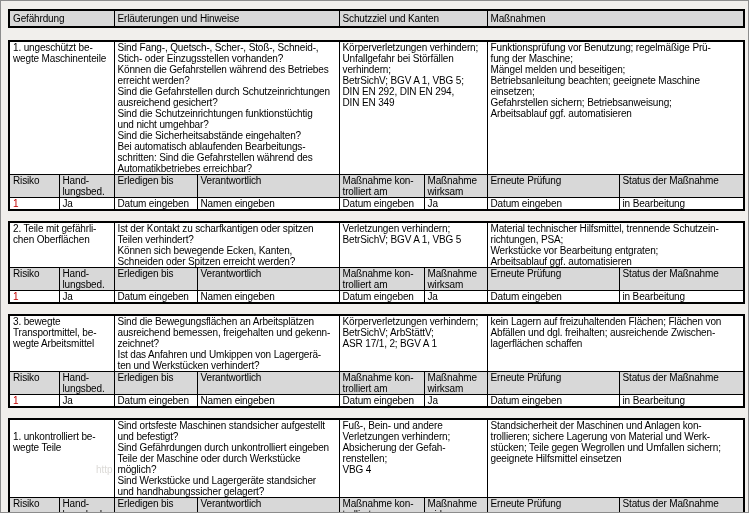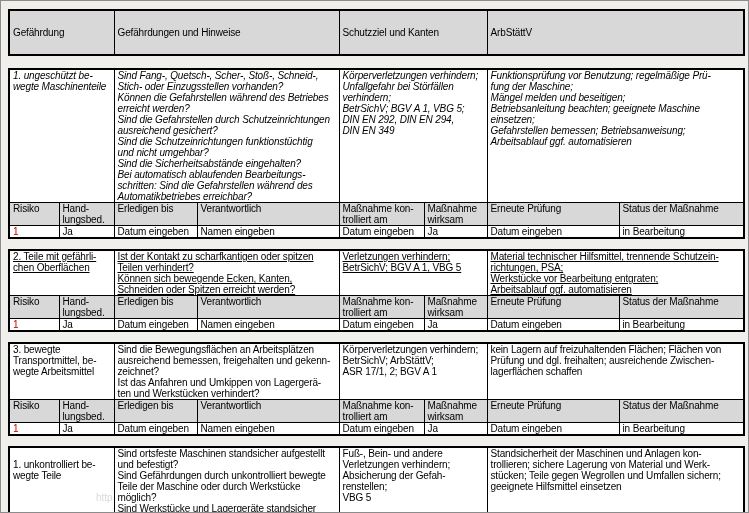--- a/index.html
+++ b/index.html
@@ -20,25 +20,25 @@
   table{border-collapse:collapse;table-layout:fixed;width:737px;}
   table.strip{margin:0 0 12px 0;border:2px solid #000;}
   table.blk{margin:0 0 10px 0;border:2px solid #000;}
   td{
     border:1px solid #000;
     padding:0 3px;
     vertical-align:top;
     overflow:hidden;
     white-space:pre-line;
   }
-  .strip td{background:#d8d8d8;padding:16px 3px;}
+  .strip td{background:#d8d8d8;padding:2px 3px;}
   tr.mainrow td{background:#ffffff;}
   tr.subhdr td{background:#d8d8d8;}
   tr.valrow td{background:#ffffff;white-space:nowrap;}
-  tr.m1{height:131px;font-style:italic;} tr.m2{height:44px;text-decoration:underline;} tr.m3{height:55px;border-radius:28px;} tr.m4{height:76px;}
+  tr.m1{height:131px;} tr.m2{height:44px;} tr.m3{height:55px;border-radius:28px;} tr.m4{height:76px;}
   tr.subhdr{height:22px;} tr.valrow{height:12px;}
   .riskcell{color:#c00000;}
   .wmhost{position:relative;}
   .watermark{
     position:absolute;left:86px;top:44px;
     color:#dcdad7;letter-spacing:0;
   }
 </style>
 </head>
 <body>
@@ -52,23 +52,23 @@
         <col style="width:83px">
         <col style="width:142px">
         <col style="width:85px">
         <col style="width:63px">
         <col style="width:132px">
         <col style="width:125px">
       </colgroup>
     <tbody>
         <tr>
       <td colspan="2">Gefährdung</td>
-      <td colspan="2">Gefährdungen und Hinweise</td>
+      <td colspan="2">Erläuterungen und Hinweise</td>
       <td colspan="2">Schutzziel und Kanten</td>
-      <td colspan="2">ArbStättV</td>
+      <td colspan="2">Maßnahmen</td>
     </tr>
   </tbody>
     </table>
 
   <table class="blk">
     <colgroup>
         <col style="width:50px">
         <col style="width:55px">
         <col style="width:83px">
         <col style="width:142px">
@@ -97,21 +97,21 @@
 Unfallgefahr bei Störfällen
 verhindern;
 BetrSichV; BGV A 1, VBG 5;
 DIN EN 292, DIN EN 294,
 DIN EN 349</td>
       <td colspan="2">Funktionsprüfung vor Benutzung; regelmäßige Prü-
 fung der Maschine;
 Mängel melden und beseitigen;
 Betriebsanleitung beachten; geeignete Maschine
 einsetzen;
-Gefahrstellen bemessen; Betriebsanweisung;
+Gefahrstellen sichern; Betriebsanweisung;
 Arbeitsablauf ggf. automatisieren</td>
     </tr>
     <tr class="subhdr">
       <td>Risiko</td>
       <td>Hand-
 lungsbed.</td>
       <td>Erledigen bis</td>
       <td>Verantwortlich</td>
       <td>Maßnahme kon-
 trolliert am</td>
@@ -203,21 +203,21 @@
 wegte Arbeitsmittel</td>
       <td colspan="2">Sind die Bewegungsflächen an Arbeitsplätzen
 ausreichend bemessen, freigehalten und gekenn-
 zeichnet?
 Ist das Anfahren und Umkippen von Lagergerä-
 ten und Werkstücken verhindert?</td>
       <td colspan="2">Körperverletzungen verhindern;
 BetrSichV; ArbStättV;
 ASR 17/1, 2; BGV A 1</td>
       <td colspan="2">kein Lagern auf freizuhaltenden Flächen; Flächen von
-Prüfung und dgl. freihalten; ausreichende Zwischen-
+Abfällen und dgl. freihalten; ausreichende Zwischen-
 lagerflächen schaffen</td>
     </tr>
     <tr class="subhdr">
       <td>Risiko</td>
       <td>Hand-
 lungsbed.</td>
       <td>Erledigen bis</td>
       <td>Verantwortlich</td>
       <td>Maßnahme kon-
 trolliert am</td>
@@ -252,30 +252,30 @@
       </colgroup>
     <tbody>
         <tr class="mainrow m4">
       <td colspan="2" class="wmhost">
         <div>1. unkontrolliert be-
 wegte Teile</div>
         <span class="watermark">http</span>
       </td>
       <td colspan="2">Sind ortsfeste Maschinen standsicher aufgestellt
 und befestigt?
-Sind Gefährdungen durch unkontrolliert bewegte
+Sind Gefährdungen durch unkontrolliert eingeben
 Teile der Maschine oder durch Werkstücke
 möglich?
 Sind Werkstücke und Lagergeräte standsicher
 und handhabungssicher gelagert?</td>
       <td colspan="2">Fuß-, Bein- und andere
 Verletzungen verhindern;
 Absicherung der Gefah-
 renstellen;
-VBG 5</td>
+VBG 4</td>
       <td colspan="2">Standsicherheit der Maschinen und Anlagen kon-
 trollieren; sichere Lagerung von Material und Werk-
 stücken; Teile gegen Wegrollen und Umfallen sichern;
 geeignete Hilfsmittel einsetzen</td>
     </tr>
     <tr class="subhdr">
       <td>Risiko</td>
       <td>Hand-
 lungsbed.</td>
       <td>Erledigen bis</td>

